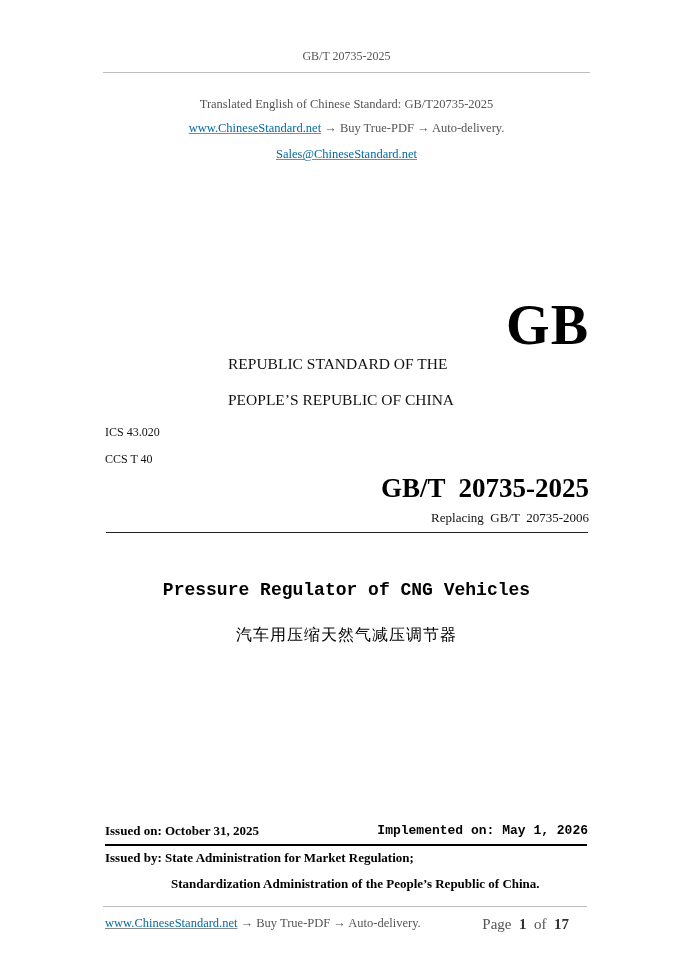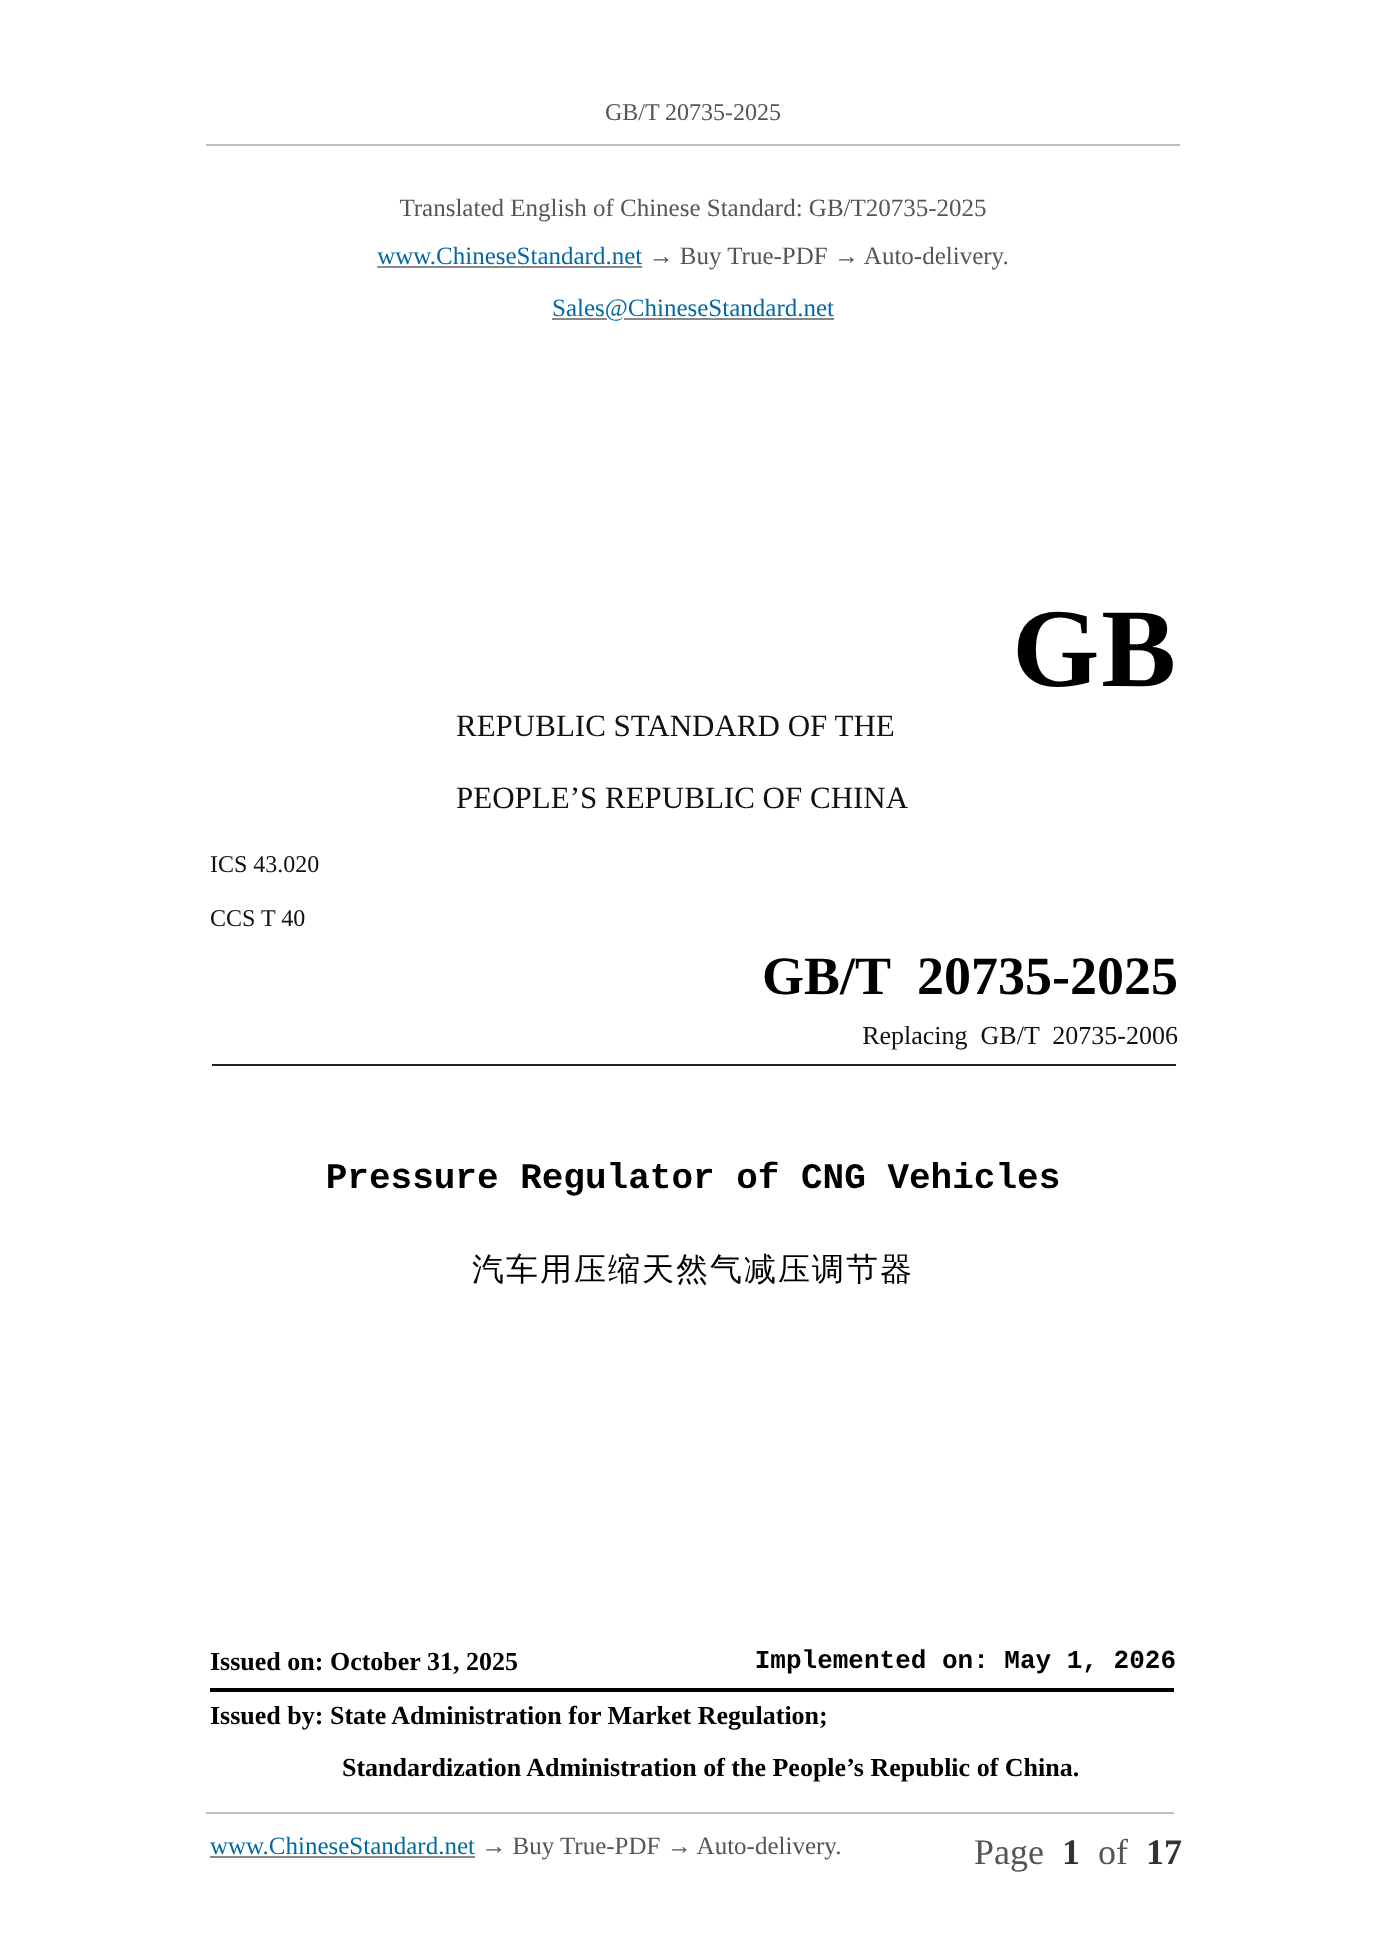--- a/index.html
+++ b/index.html
@@ -126,22 +126,22 @@
     .rule-footer {
       left: 103px; width: 484px; top: 906px;
       height: 0; border-top: 1px solid #bdbdbd;
     }
     .footer-left {
       left: 105px; top: 916px;
       font-size: 12.5px; color: #555;
       white-space: nowrap;
     }
     .footer-right {
-      right: 102px; top: 916px;
-      font-size: 18px; color: #555;
+      right: 124px; top: 916px;
+      font-size: 15px; color: #555;
       white-space: pre;
     }
     .footer-right b { color: #333; }
   </style>
 </head>
 <body>
 
 <div class="abs center running-header">GB/T 20735-2025</div>
 <div class="abs rule-top"></div>
 

